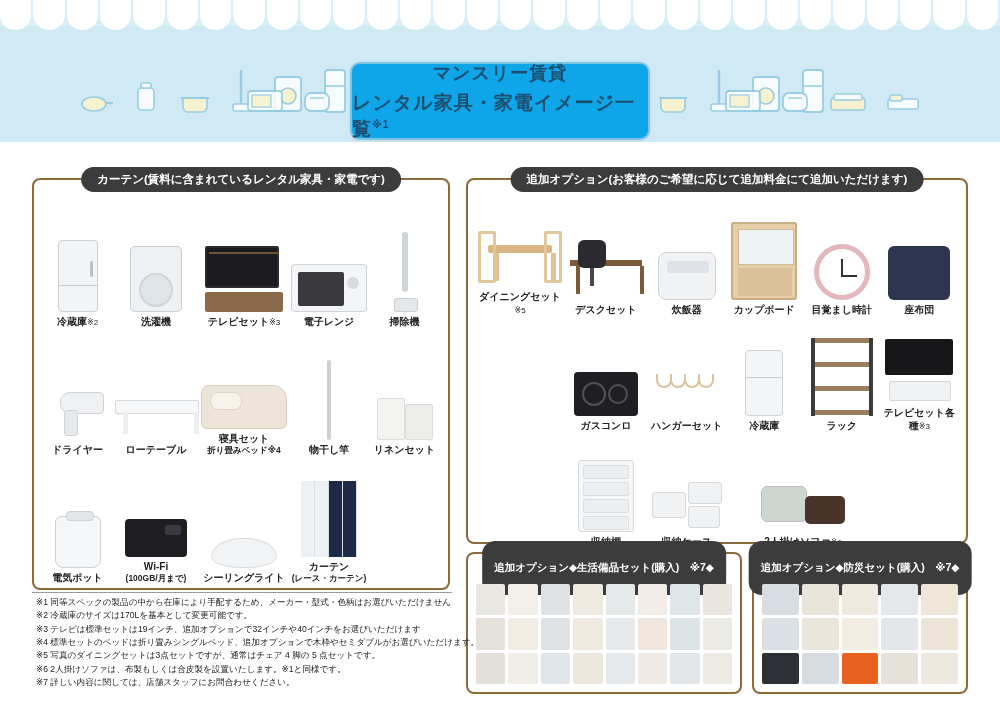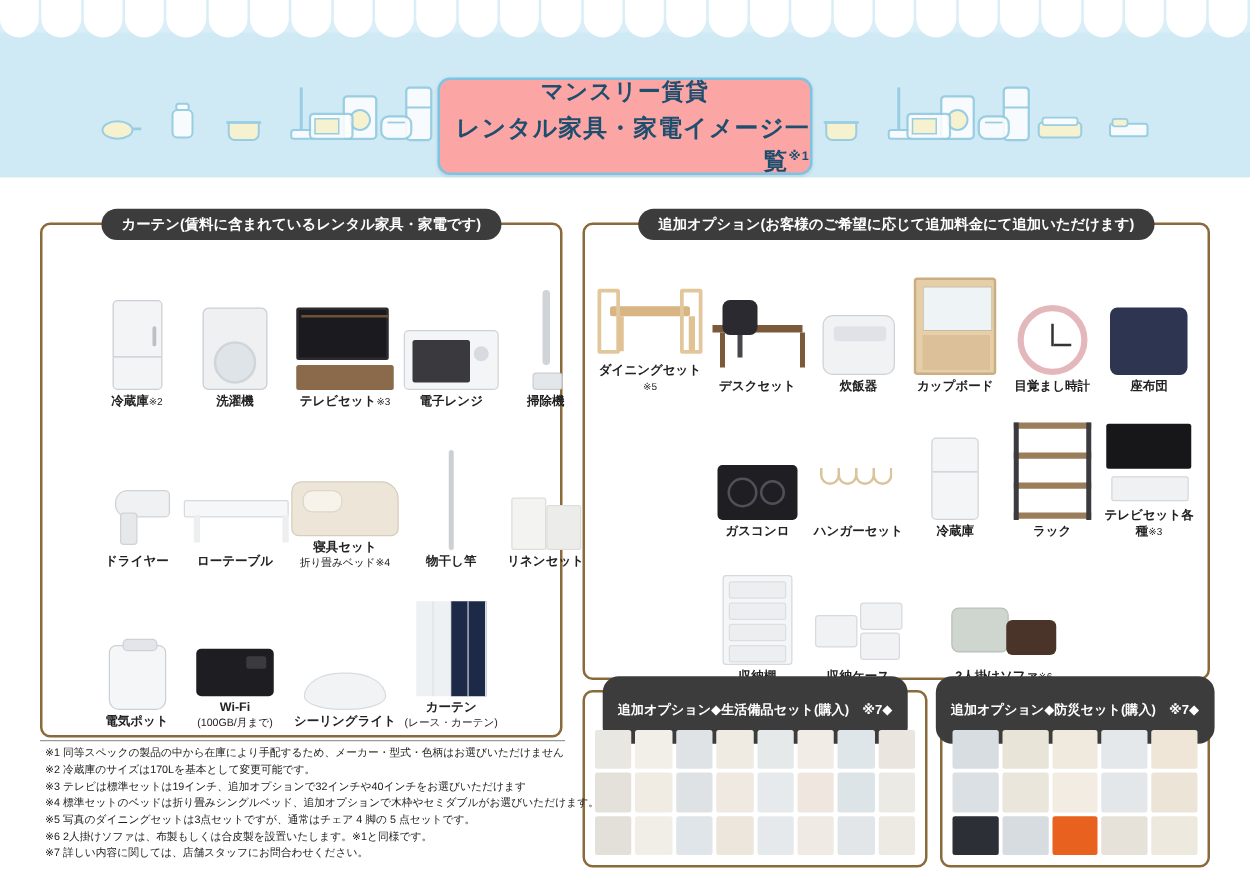--- a/index.html
+++ b/index.html
@@ -49,27 +49,26 @@
     position: absolute; top: 42px;
     display: flex; align-items: flex-end; gap: 18px;
   }
   .icon-row.left { left: 80px; }
   .icon-row.right { right: 80px; }
   .ico { opacity: .85; }
   .title-badge {
     position: absolute; left: 50%; top: 62px;
     transform: translateX(-50%);
     width: 300px; height: 78px;
-    background: #fca5a5;
+    background: #0ea5e9;
     border: 2px solid #7ec4e2;
     border-radius: 10px;
     display: flex; flex-direction: column;
     align-items: center; justify-content: center;
     box-shadow: 0 1px 3px rgba(0,0,0,.08);
-    text-align: right;
   }
   .title-badge .t1 {
     font-size: 18px; font-weight: bold; color: #1d4e6e; letter-spacing: 1px;
   }
   .title-badge .t2 {
     font-size: 19px; font-weight: bold; color: #1d4e6e; letter-spacing: 1px;
     margin-top: 5px;
   }
   .title-badge .t2 sup { font-size: 10px; }
 
@@ -100,21 +99,20 @@
   
   .grid {
     display: grid;
     width: 100%;
     padding: 22px 8px 6px 8px;
   }
   #grid-standard {
     grid-template-columns: repeat(5, 1fr);
     grid-auto-rows: 128px;
     row-gap: 0px;
-    margin-left: 32px;
   }
   #grid-optional {
     grid-template-columns: repeat(6, 1fr);
     grid-auto-rows: 116px;
     row-gap: 0px;
   }
   .cell {
     display: flex; flex-direction: column;
     align-items: center; justify-content: flex-end;
     text-align: center;
@@ -124,21 +122,21 @@
     flex: 1 1 auto;
     display: flex; align-items: flex-end; justify-content: center;
     width: 100%;
     padding-bottom: 4px;
   }
   .cap {
     font-size: 10px; color: #222; line-height: 1.25;
     font-weight: bold;
   }
   .cap .sup { font-size: 8px; font-weight: normal; }
-  .cap .sub { display: block; font-size: 8.5px; font-weight: normal; }
+  .cap .sub { display: block; font-size: 8.5px; font-weight: bold; }
 
   
   .obj { position: relative; }
   .fridge {
     width: 40px; height: 72px; background: #f3f4f5;
     border: 1px solid #ccd0d4; border-radius: 4px;
   }
   .fridge:before {
     content: ""; position: absolute; left: 0; top: 44px;
     width: 100%; height: 1px; background: #c7ccd1;

